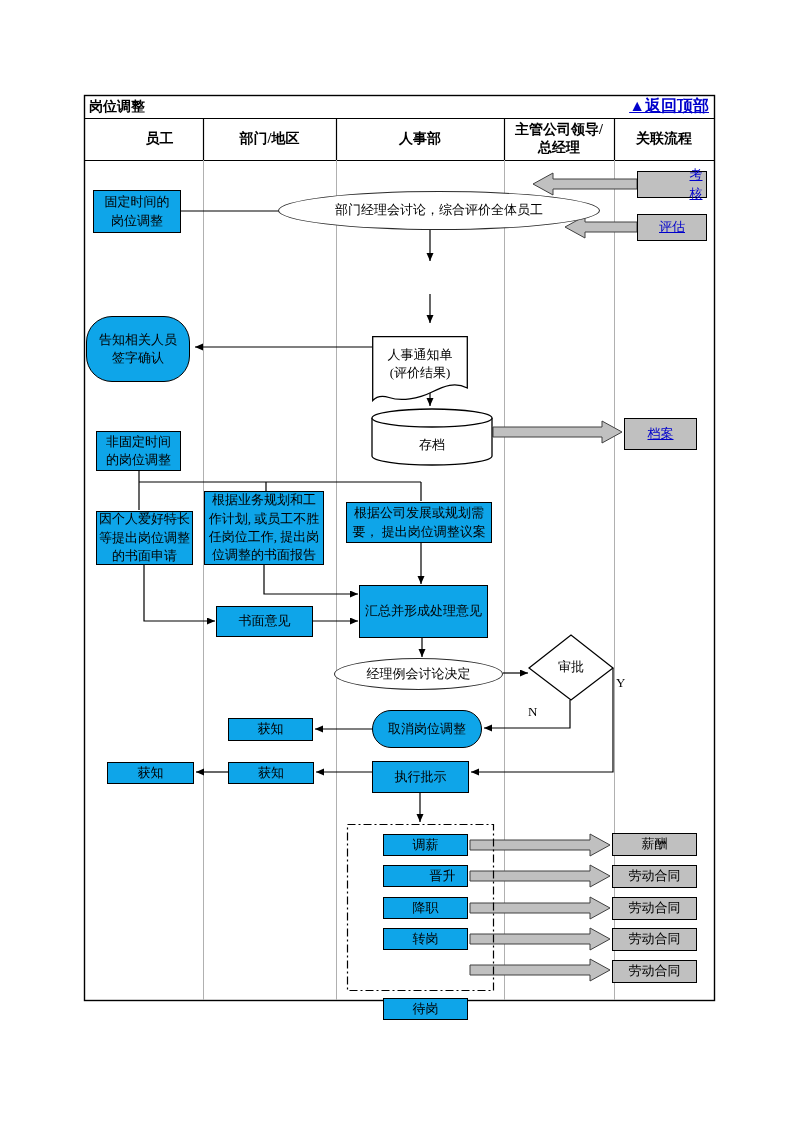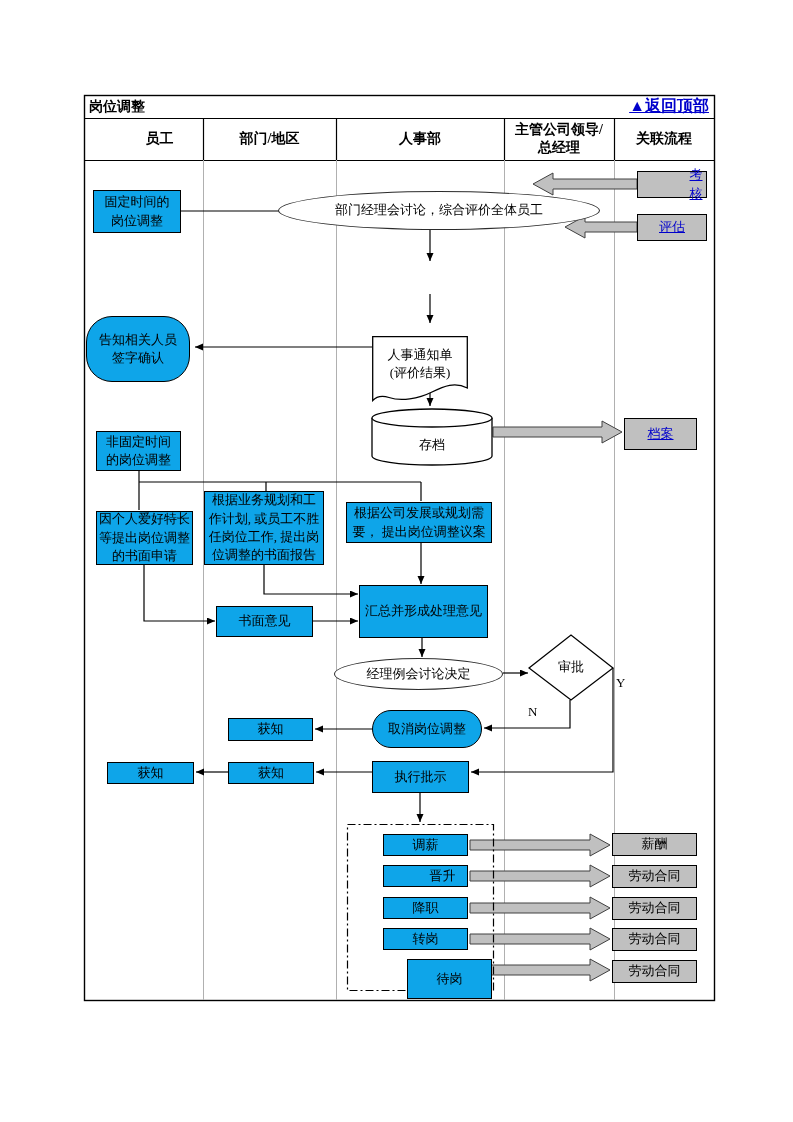--- a/index.html
+++ b/index.html
@@ -182,21 +182,21 @@
   <div class="node rect" style="left:228px;top:718px;width:85px;height:23px;">获知</div>
 
   <div class="node rect" style="left:107px;top:762px;width:87px;height:22px;">获知</div>
   <div class="node rect" style="left:228px;top:762px;width:86px;height:22px;">获知</div>
   <div class="node rect" style="left:372px;top:761px;width:97px;height:32px;">执行批示</div>
 
   <div class="node rect" style="left:383px;top:834px;width:85px;height:22px;">调薪</div>
   <div class="node rect" style="left:383px;top:865px;width:85px;height:22px;padding-left:34px;">晋升</div>
   <div class="node rect" style="left:383px;top:897px;width:85px;height:22px;">降职</div>
   <div class="node rect" style="left:383px;top:928px;width:85px;height:22px;">转岗</div>
-  <div class="node rect" style="left:383px;top:959px;width:85px;height:40px;margin-left:24px;">待岗</div>
+  <div class="node rect" style="left:383px;top:998px;width:85px;height:22px;">待岗</div>
 
   <div class="node graybox" style="left:612px;top:833px;width:85px;height:23px;">薪酬</div>
   <div class="node graybox" style="left:612px;top:865px;width:85px;height:23px;">劳动合同</div>
   <div class="node graybox" style="left:612px;top:897px;width:85px;height:23px;">劳动合同</div>
   <div class="node graybox" style="left:612px;top:928px;width:85px;height:23px;">劳动合同</div>
   <div class="node graybox" style="left:612px;top:960px;width:85px;height:23px;">劳动合同</div>
 
 </div>
 
 </body></html>

